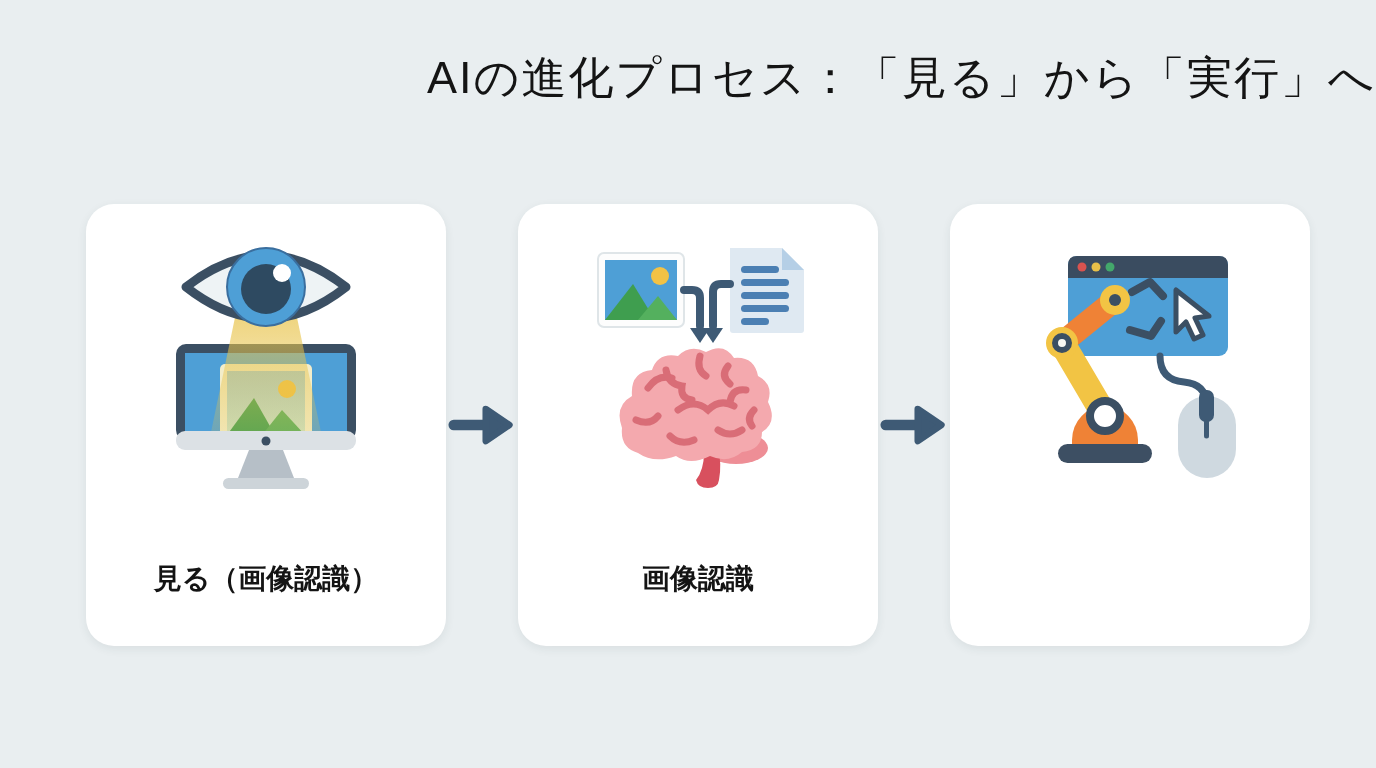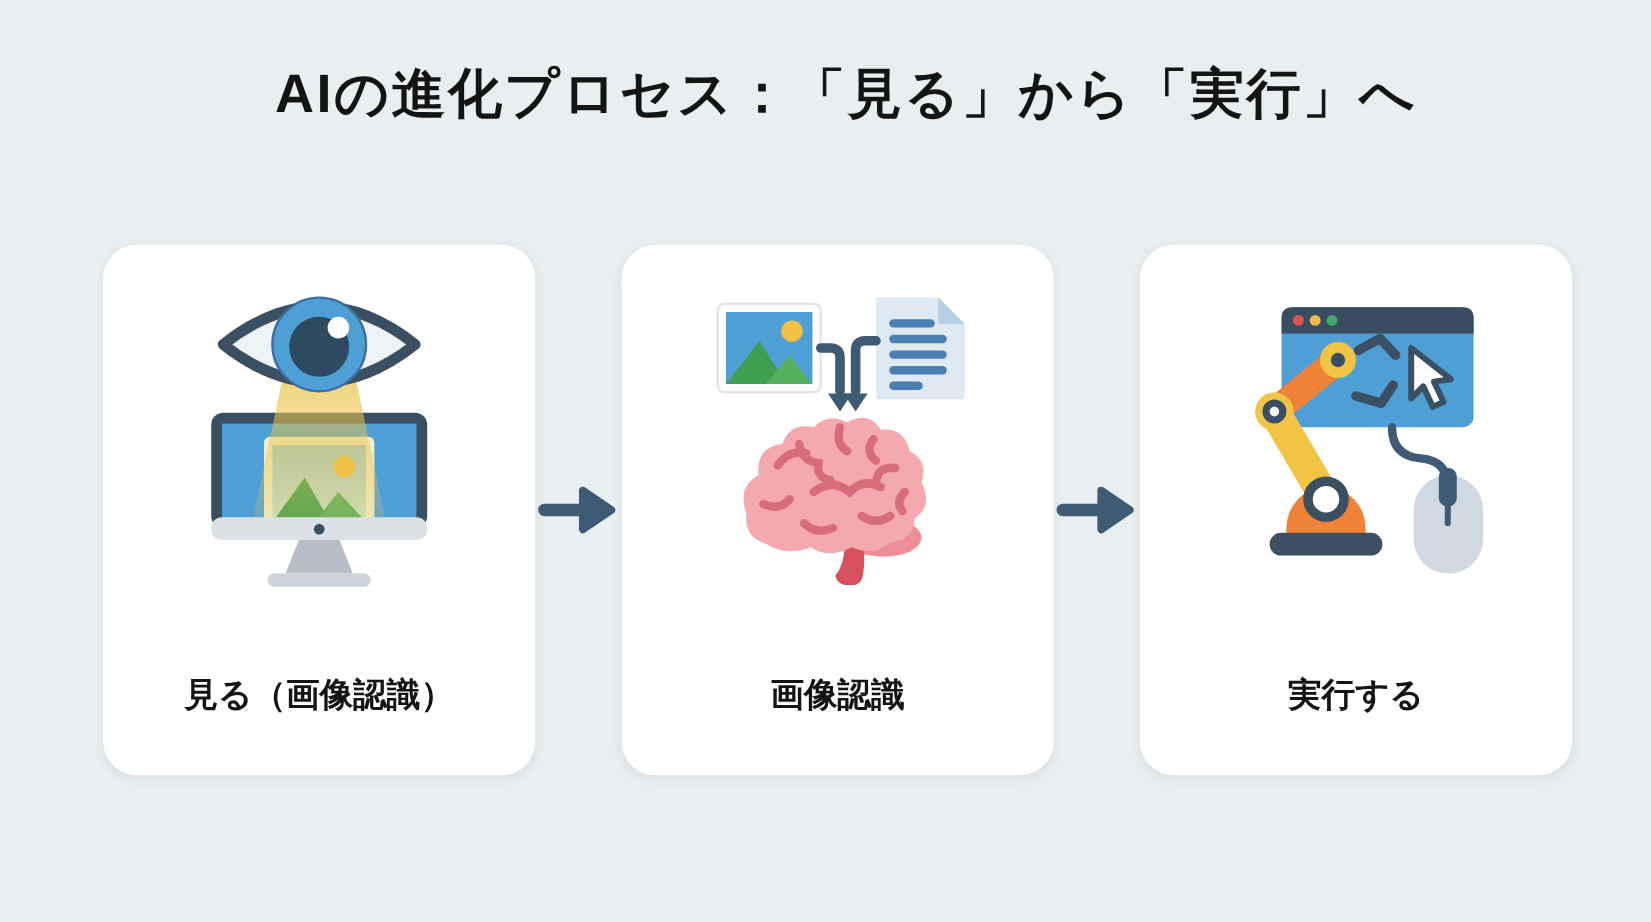--- a/index.html
+++ b/index.html
@@ -3,24 +3,24 @@
 <meta charset="utf-8">
 <style>
   html,body{margin:0;padding:0;}
   body{
     width:1376px;height:768px;
     background:#e9eef0;
     font-family:"Liberation Sans","DejaVu Sans",sans-serif;
     overflow:hidden;
   }
   .page-title{
-    text-align:center;
+    text-align:right;
     padding-top:48px;
     font-size:45px;
-    font-weight:700;
+    font-weight:400;
     letter-spacing:2px;
     color:#141414;
     margin-left:34px;
   }
   .flow-row{
     margin-top:96px;
     display:flex;
     justify-content:center;
     align-items:center;
     padding-left:20px;
@@ -195,17 +195,16 @@
           <rect x="48" y="206" width="94" height="19" rx="9.5" fill="#3d4f63"></rect>
         </g>
         <g>
           <rect x="168" y="158" width="58" height="82" rx="29" fill="#cfd9e0"></rect>
           <rect x="189" y="152" width="15" height="32" rx="7" fill="#3e5a75"></rect>
           <line x1="196.5" y1="184" x2="196.5" y2="198" stroke="#3e5a75" stroke-width="5" stroke-linecap="round"></line>
         </g>
       </svg>
     </div>
     <div class="step-label">
-      <span>実行する</span>
     </div>
   </div>
 
 </div>
 
 </body></html>

